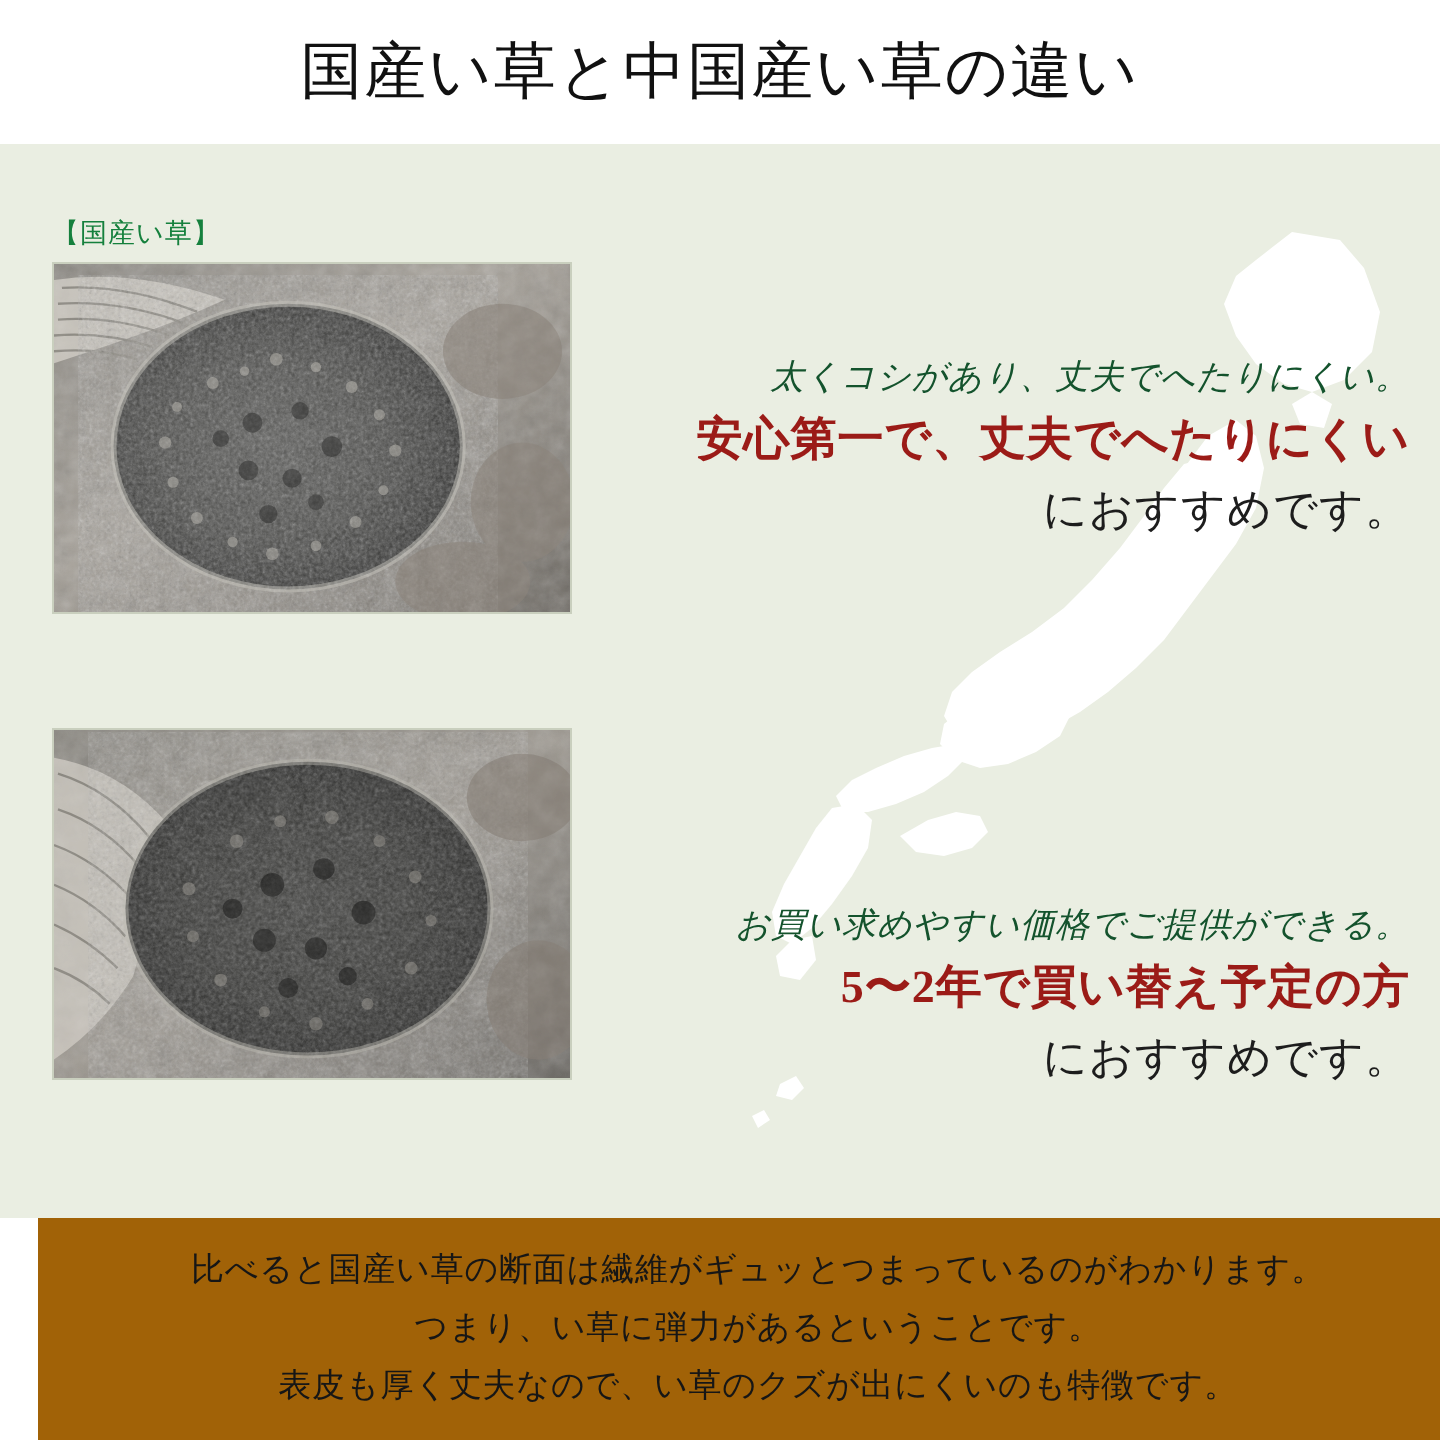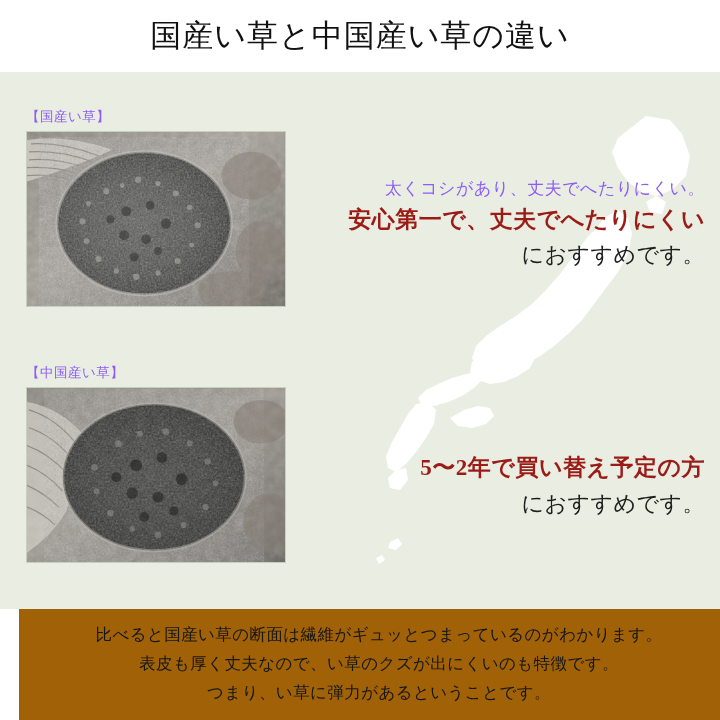--- a/index.html
+++ b/index.html
@@ -60,21 +60,21 @@
     height: 537px;
     pointer-events: none;
   }
 
   
   .photo-block {
     position: absolute;
   }
   .photo-caption {
     font-size: 13.5px;
-    color: #8b5cf6;
+    color: #15803d;
     margin-bottom: 5px;
     letter-spacing: 0.5px;
     font-family: "Liberation Serif", "DejaVu Serif", serif;
   }
   .photo {
     width: 260px;
     height: 176px;
     border: 1px solid #c9cfbe;
     box-sizing: border-box;
     position: relative;
@@ -95,24 +95,25 @@
   .text-block {
     position: absolute;
     width: 400px;
     text-align: right;
   }
   .tb-1 { left: 305px; top: 104px; }
   .tb-2 { left: 305px; top: 378px; }
 
   .line-normal {
     font-size: 17px;
-    color: #8b5cf6;
+    color: #14532d;
     line-height: 1.5;
     letter-spacing: 0.5px;
     white-space: nowrap;
+    font-style: italic;
   }
   .line-emph {
     font-size: 23px;
     color: #9b1b17;
     font-weight: bold;
     line-height: 1.55;
     letter-spacing: 0.5px;
     white-space: nowrap;
   }
   .line-tail {
@@ -264,21 +265,20 @@
             <ellipse cx="226" cy="44" rx="30" ry="24"></ellipse>
             <ellipse cx="236" cy="120" rx="26" ry="30"></ellipse>
             <ellipse cx="206" cy="160" rx="34" ry="20"></ellipse>
           </g>
           <rect width="260" height="176" filter="url(#rough2)" opacity="0.25"></rect>
         </svg>
       </div>
     </div>
 
     <div class="photo-block block-chinese">
-      <div class="photo-caption">【中国産い草】</div>
       <div class="photo">
         <svg class="micro" viewBox="0 0 260 176" preserveAspectRatio="none" xmlns="http://www.w3.org/2000/svg">
           <defs>
             <radialGradient id="gchn" cx="48%" cy="50%" r="58%">
               <stop offset="0%" stop-color="#3e3e3c"></stop>
               <stop offset="55%" stop-color="#343432"></stop>
               <stop offset="100%" stop-color="#242423"></stop>
             </radialGradient>
             <linearGradient id="bgchn" x1="0" y1="0" x2="1" y2="1">
               <stop offset="0%" stop-color="#8a8780"></stop>
@@ -352,25 +352,26 @@
       </div>
     </div>
 
     <div class="text-block tb-1">
       <div class="line-normal">太くコシがあり、丈夫でへたりにくい。</div>
       <div class="line-emph">安心第一で、丈夫でへたりにくい</div>
       <div class="line-tail">におすすめです。</div>
     </div>
 
     <div class="text-block tb-2">
+      <div class="line-normal">お買い求めやすい価格でご提供ができる。</div>
       <div class="line-emph">5〜2年で買い替え予定の方</div>
       <div class="line-tail">におすすめです。</div>
     </div>
 
   </div>
 
   <div class="footer">
     <div class="footer-line">比べると国産い草の断面は繊維がギュッとつまっているのがわかります。</div>
+    <div class="footer-line">つまり、い草に弾力があるということです。</div>
     <div class="footer-line">表皮も厚く丈夫なので、い草のクズが出にくいのも特徴です。</div>
-    <div class="footer-line">つまり、い草に弾力があるということです。</div>
   </div>
 
 </div>
 
 </body></html>

